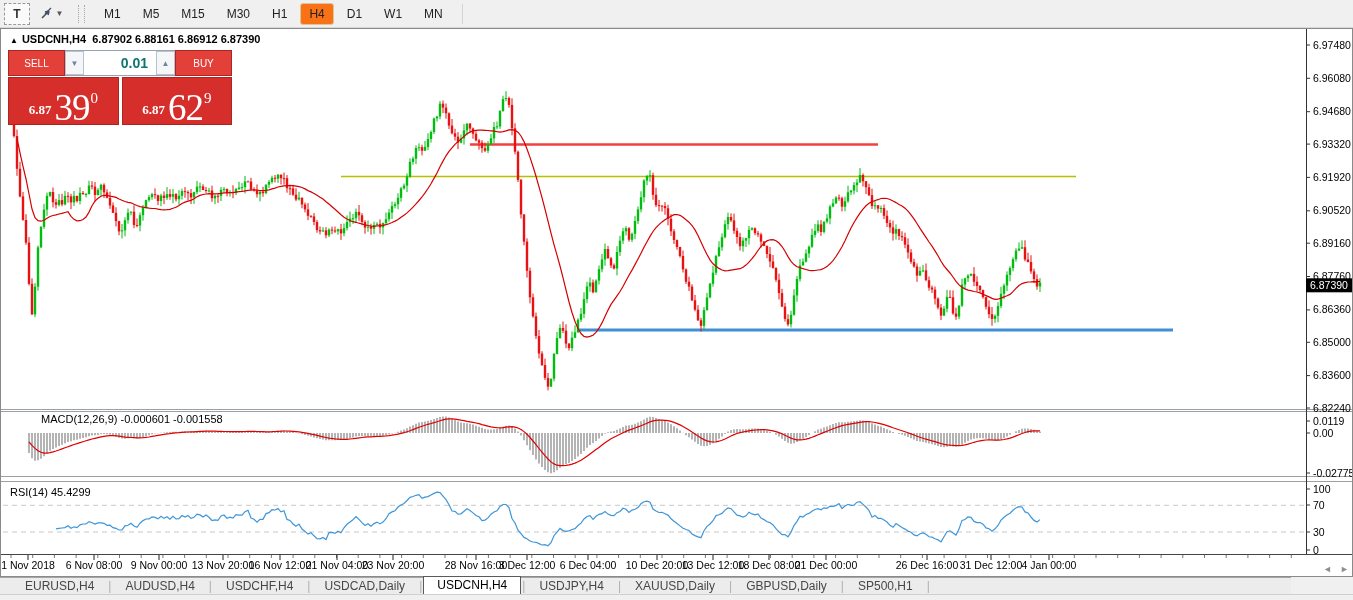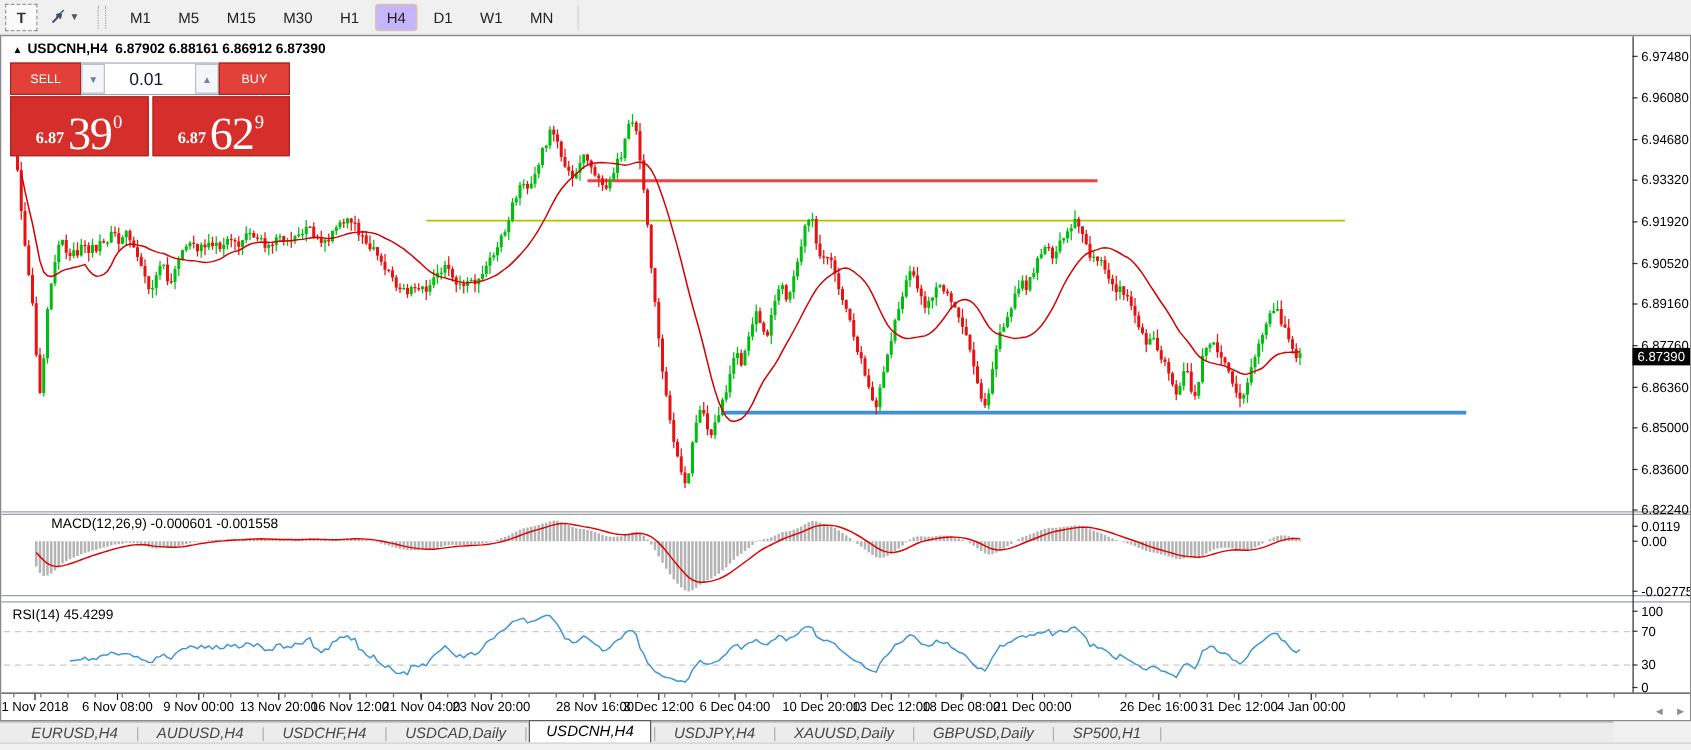--- a/index.html
+++ b/index.html
@@ -5,45 +5,45 @@
   html,body{margin:0;padding:0;}
   body{width:1353px;height:600px;background:#f0f0f0;font-family:"Liberation Sans",sans-serif;overflow:hidden;position:relative;}
   
   .toolbar{position:absolute;left:0;top:0;width:1353px;height:28px;background:#f0f0f0;border-bottom:1px solid #d9d9d9;display:flex;align-items:center;box-sizing:border-box;}
   .tool-btn{width:24px;height:20px;margin-left:4px;display:flex;align-items:center;justify-content:center;color:#333;font-size:12px;font-weight:700;}
   .tool-btn.sel{border:1px dashed #999;background:#fafafa;}
   .dd-caret{font-size:8px;color:#555;margin-left:2px;}
   .grip{width:5px;height:18px;margin:0 8px 0 10px;border-left:1px dotted #a8a8a8;border-right:1px dotted #a8a8a8;}
   .vsep{width:1px;height:20px;background:#d4d4d4;margin:0 8px;}
   .tf-btn{padding:3px 8px;font-size:12px;color:#222;border:1px solid transparent;border-radius:3px;margin:0 2px;background:transparent;font-family:"Liberation Sans",sans-serif;}
-  .tf-btn.active{background:#c4b5fd;border:1px solid #dcc69c;}
+  .tf-btn.active{background:#f97316;border:1px solid #dcc69c;}
   
   .chart-window{position:absolute;left:0;top:28px;width:1353px;height:549px;background:#fff;border:1px solid #8a8a8a;box-sizing:border-box;}
   .chart-window svg{position:absolute;left:0;top:0;}
   svg text{font-family:"Liberation Sans",sans-serif;}
   .chart-title{position:absolute;left:9px;top:4px;font-size:11px;font-weight:700;color:#000;white-space:nowrap;z-index:5;text-align:right;}
   .chart-title .tri{font-size:8px;margin-right:4px;}
   .ind-label{position:absolute;font-size:11px;color:#000;z-index:5;white-space:nowrap;}
   
   .trade-panel{position:absolute;left:7px;top:21px;width:224px;z-index:6;}
   .tp-row1{display:flex;height:26px;}
   .btn-trade{width:57px;background:#e24038;color:#fff;font-size:10px;display:flex;align-items:center;justify-content:center;border:1px solid #a92622;box-sizing:border-box;}
   .spinner{flex:1;background:#fff;border:1px solid #97a3b2;border-left:none;border-right:none;display:flex;align-items:stretch;}
   .spin-btn{width:19px;display:flex;align-items:center;justify-content:center;font-size:8px;color:#6d83a3;background:#f4f6f8;border:1px solid #b9c2ce;box-sizing:border-box;}
-  .vol-input{flex:1;border:none;outline:none;text-align:center;padding-right:8px;font-size:14px;font-family:"Liberation Sans",sans-serif;color:#0f172a;width:40px;}
+  .vol-input{flex:1;border:none;outline:none;text-align:right;padding-right:8px;font-size:14px;font-family:"Liberation Sans",sans-serif;color:#0f766e;width:40px;font-weight:bold;}
   .tp-row2{display:flex;height:48px;margin-top:1px;font-family:Liberation Serif, serif;}
   .price-box{flex:1;background:#d62e2b;color:#fff;display:flex;align-items:flex-end;justify-content:center;border:1px solid #a92622;box-sizing:border-box;padding-bottom:1px;cursor:pointer;}
   .price-box + .price-box{margin-left:3px;}
   .pb-small{font-size:13px;font-weight:700;margin:0 3px 5px 0;}
   .pb-big{font-size:37px;line-height:31px;font-weight:400;letter-spacing:-1px;}
   .pb-sup{font-size:15px;margin:0 0 16px 1px;}
   
   .scroll-x{position:absolute;left:1322px;top:535px;z-index:5;color:#8f8f8f;font-size:9px;display:flex;gap:8px;}
   
-  .tabbar{position:absolute;left:0;top:577px;width:1291px;height:17px;background:#ececec;border-top:1px solid #a5a5a5;display:flex;align-items:center;padding-left:12px;box-sizing:border-box;font-size:12px;color:#474747;font-style:italic;}
+  .tabbar{position:absolute;left:0;top:577px;width:1291px;height:17px;background:#ececec;border-top:1px solid #a5a5a5;display:flex;align-items:center;padding-left:12px;box-sizing:border-box;font-size:12px;color:#474747;}
   .tab{padding:0 13px;white-space:nowrap;height:16px;line-height:16px;}
   .tab.active{background:#fff;border:1px solid #5a5a5a;border-bottom:1px solid #fff;color:#000;height:17px;line-height:16px;margin-top:-1px;}
   .tabsep{color:#b0b0b0;padding:0 1px;}
   .statusbar{position:absolute;left:0;top:594px;width:1353px;height:6px;background:#f0f0f0;border-top:1px solid #cfcfcf;box-sizing:border-box;}
 </style>
 </head>
 <body>
 
 <div class="toolbar">
   <div class="tool-btn sel">

